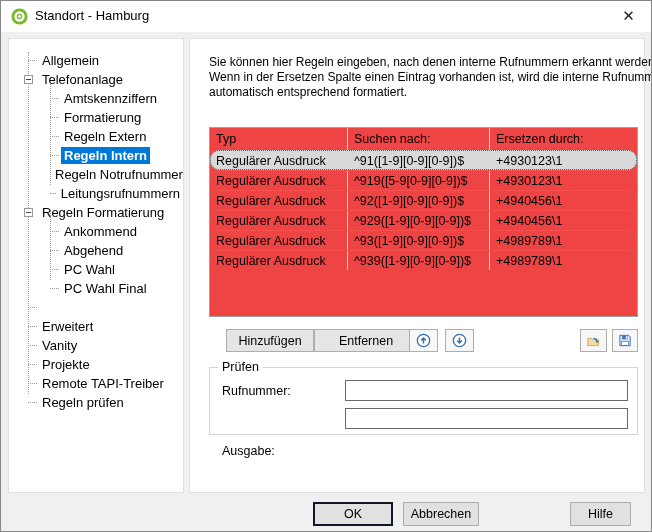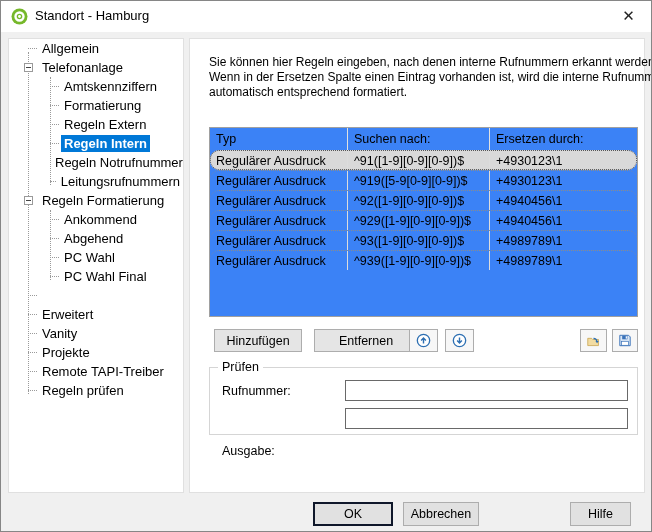--- a/index.html
+++ b/index.html
@@ -4,52 +4,52 @@
 <style>
   html,body{margin:0;padding:0;background:#d8d8d8;font-family:"Liberation Sans",sans-serif;}
   *{box-sizing:border-box;}
   .dialog{position:relative;width:652px;height:532px;background:#f0f0f0;border:1px solid #868686;overflow:hidden;}
   
   .titlebar{position:absolute;left:0;top:0;width:100%;height:31px;background:#ffffff;}
   .app-icon{position:absolute;left:10px;top:7px;width:17px;height:17px;}
   .title-text{position:absolute;left:34px;top:7px;font-size:13px;color:#000;white-space:nowrap;}
   .close-btn{position:absolute;right:0;top:0;width:45px;height:30px;display:flex;align-items:center;justify-content:center;font-size:15px;color:#222;cursor:default;}
   
-  .tree-panel{position:absolute;left:7px;top:37px;width:176px;height:455px;background:#fff;border:1px solid #e0e0e0;overflow:hidden;padding-top:0;font-size:13px;}
+  .tree-panel{position:absolute;left:7px;top:37px;width:176px;height:455px;background:#fff;border:1px solid #e0e0e0;overflow:hidden;padding-top:12px;font-size:13px;}
   .spine{position:absolute;width:0;border-left:1px dotted #9a9a9a;}
   .spine-root{left:19px;top:13px;height:342px;}
   .spine-1{left:41px;top:38px;height:108px;}
   .spine-2{left:41px;top:171px;height:70px;}
   .tree-row{position:relative;height:19px;display:flex;align-items:center;white-space:nowrap;}
   .tree-row .stub{display:inline-block;height:0;border-top:1px dotted #9a9a9a;}
   .lvl0 .stub{margin-left:19px;width:9px;}
   .lvl1 .stub{margin-left:41px;width:9px;}
   .expander{position:relative;display:inline-block;width:9px;height:9px;margin-left:15px;margin-right:4px;background:#fff;border:1px solid #9a9a9a;flex:none;}
   .expander::after{content:"";position:absolute;left:1px;right:1px;top:3px;border-top:1px solid #444;}
   .tree-row .lbl{padding:1px 3px;margin-left:2px;color:#000;}
   .tree-row.selected .lbl{background:#0078d7;color:#fff;font-weight:bold;}
   
   .content-panel{position:absolute;left:188px;top:37px;width:456px;height:455px;background:#fff;border:1px solid #e0e0e0;}
   .desc{position:absolute;left:19px;top:16px;width:434px;font-size:12px;line-height:15px;color:#000;}
   .desc div{white-space:nowrap;}
   
-  .rules-table{position:absolute;left:19px;top:88px;width:429px;height:190px;background:#3b82f6;border:1px solid #a0a0a0;overflow:hidden;}
+  .rules-table{position:absolute;left:19px;top:88px;width:429px;height:190px;background:#ef4444;border:1px solid #a0a0a0;overflow:hidden;}
   .thead{display:flex;height:22px;align-items:center;font-size:12.5px;color:#000;}
   .thead .hcell{height:100%;display:flex;align-items:center;padding-left:6px;border-right:1px solid #e0e0e0;}
   .thead .hcell:last-child{border-right:none;}
   .trow{display:flex;height:20px;align-items:center;font-size:12.5px;border-top:1px dotted #8c8c8c;color:#000;border-radius:9px;}
   .trow.sel{background:#d9d9d9;outline:1px dotted #555;outline-offset:-1px;}
   .tcell{height:100%;display:flex;align-items:center;padding-left:6px;border-right:1px solid #dcdcdc;overflow:hidden;}
   .tcell:last-child{border-right:none;}
   .c-typ{width:138px;flex:none;}
   .c-suchen{width:142px;flex:none;}
   .c-ersetzen{flex:1;}
   
   .btn{background:#e5e5e5;border:1px solid #adadad;font-family:"Liberation Sans",sans-serif;font-size:12.5px;color:#000;display:flex;align-items:center;justify-content:center;}
-  .btn-add{position:absolute;left:24px;top:290px;width:88px;height:23px;}
+  .btn-add{position:absolute;left:36px;top:290px;width:88px;height:23px;}
   .btn-remove{position:absolute;left:124px;top:290px;width:104px;height:23px;}
   .btn-icon{background:#f7f7f7;}
   .btn-up{position:absolute;left:219px;top:290px;width:29px;height:23px;}
   .btn-down{position:absolute;left:255px;top:290px;width:29px;height:23px;}
   .btn-import{position:absolute;left:390px;top:290px;width:27px;height:23px;}
   .btn-save{position:absolute;left:422px;top:290px;width:26px;height:23px;}
   
   .groupbox{position:absolute;left:19px;top:328px;width:429px;height:68px;border:1px solid #d5d5d5;}
   .group-legend{position:absolute;left:8px;top:-8px;background:#fff;padding:0 4px;font-size:12.5px;color:#000;}
   .field-label{position:absolute;left:12px;font-size:12.5px;color:#000;}

